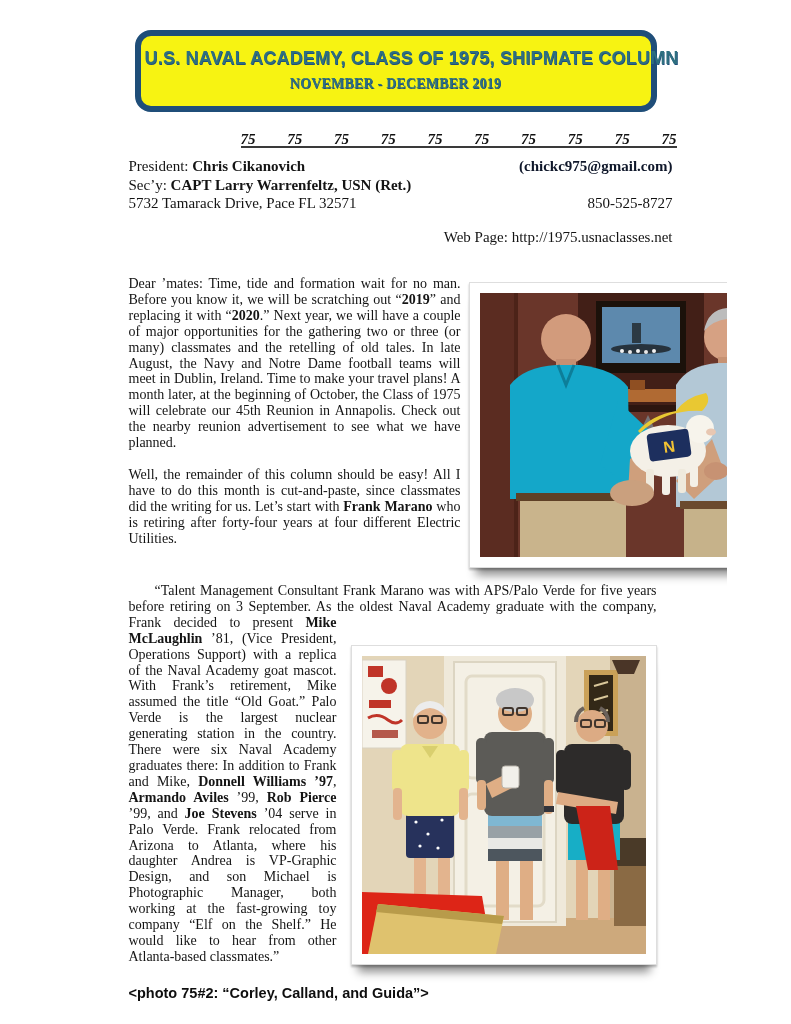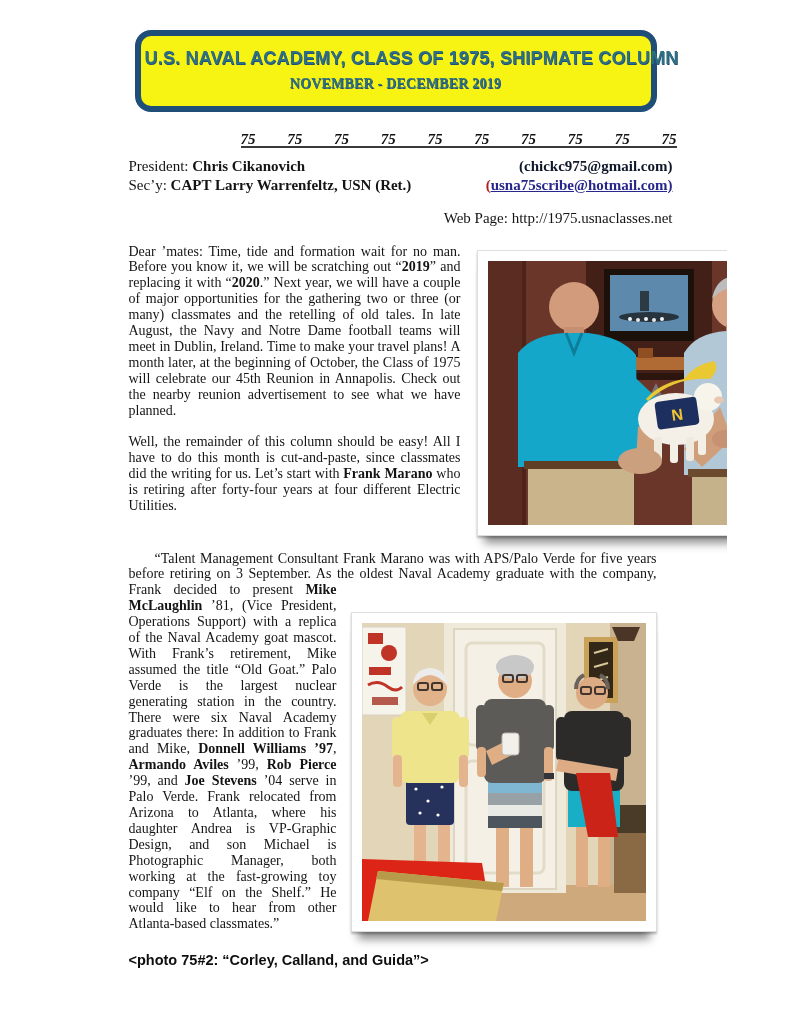--- a/index.html
+++ b/index.html
@@ -35,21 +35,21 @@
   .contact { margin:9px 54px 0 64px; font-size:15px; line-height:18.5px; }
   .crow { display:flex; justify-content:space-between; }
   .crow .lft b, .crow .lft { white-space:nowrap; }
   .email-red  { color:#0f172a; font-weight:bold; }
   .email-blue { color:#26268c; font-weight:bold; text-decoration:underline; cursor:pointer; }
   .paren-red  { color:#b02021; font-weight:bold; }
   .phone { color:#111; }
   .webline { text-align:right; margin-top:15px; }
   
   .bodytext { font-size:14px; line-height:15.9px; text-align:justify; }
-  .main1 { margin:16px 51px 0 64px; display:flex; gap:16px; }
+  .main1 { margin:30px 51px 0 64px; display:flex; gap:8px; }
   .col-left { width:332px; flex:0 0 332px; }
   .para2 { margin-top:16px; }
   
   .pframe {
     background:#fff; padding:10px; border:1px solid #dedede;
     box-shadow:0 2px 2px rgba(0,0,0,0.25), 0 14px 9px -7px rgba(0,0,0,0.45);
   }
   .pframe svg { display:block; }
   .photo1-cell { margin-top:6px; }
   
@@ -90,21 +90,24 @@
     <span>75</span>
   </div>
 
   <div class="contact">
     <div class="crow">
       <span class="lft"><span>President: </span><b>Chris Cikanovich</b></span>
       <span class="email-red">(chickc975@gmail.com)</span>
     </div>
     <div class="crow">
       <span class="lft"><span>Sec’y: </span><b>CAPT Larry Warrenfeltz, USN (Ret.)</b></span>
-      <span><span class="paren-red">(</span><span class="email-blue">usna75scribe@hotmail.com)</span></span>
+    </div>
+    <div class="crow">
+      <span>5732 Tamarack Drive, Pace FL  32571</span>
+      <span class="phone">850-525-8727</span>
     </div>
     <div class="webline">Web Page: http://1975.usnaclasses.net</div>
   </div>
 
   <div class="main1">
     <div class="col-left">
       <div class="bodytext"><span>Dear ’mates:    Time, tide and formation wait for no man. Before you know it, we will be scratching out “</span><b>2019</b><span>” and replacing it with “</span><b>2020</b><span>.” Next year, we will have a couple of major opportunities for the gathering two or three (or many) classmates and the retelling of old tales. In late August, the Navy and Notre Dame football teams will meet in Dublin, Ireland. Time to make your travel plans! A month later, at the beginning of October, the Class of 1975 will celebrate our 45th Reunion in Annapolis. Check out the nearby reunion advertisement to see what we have planned.</span></div>
       <div class="bodytext para2"><span>Well, the remainder of this column should be easy! All I have to do this month is cut-and-paste, since classmates did the writing for us. Let’s start with </span><b>Frank Marano</b><span> who is retiring after forty-four years at four different Electric Utilities.</span></div>
     </div>
     <div class="photo1-cell">

